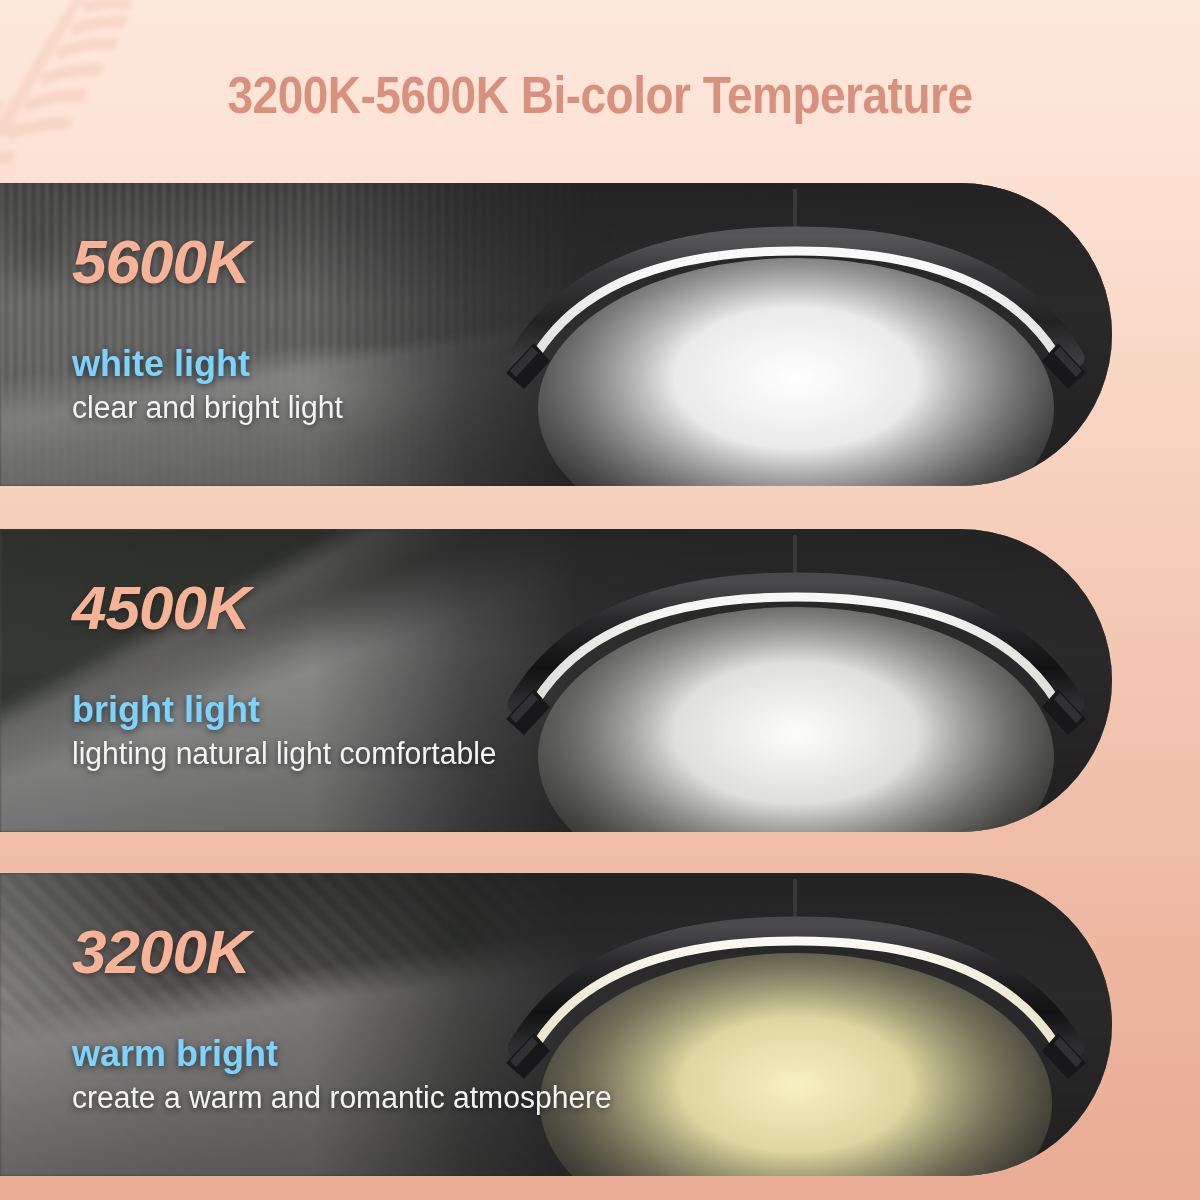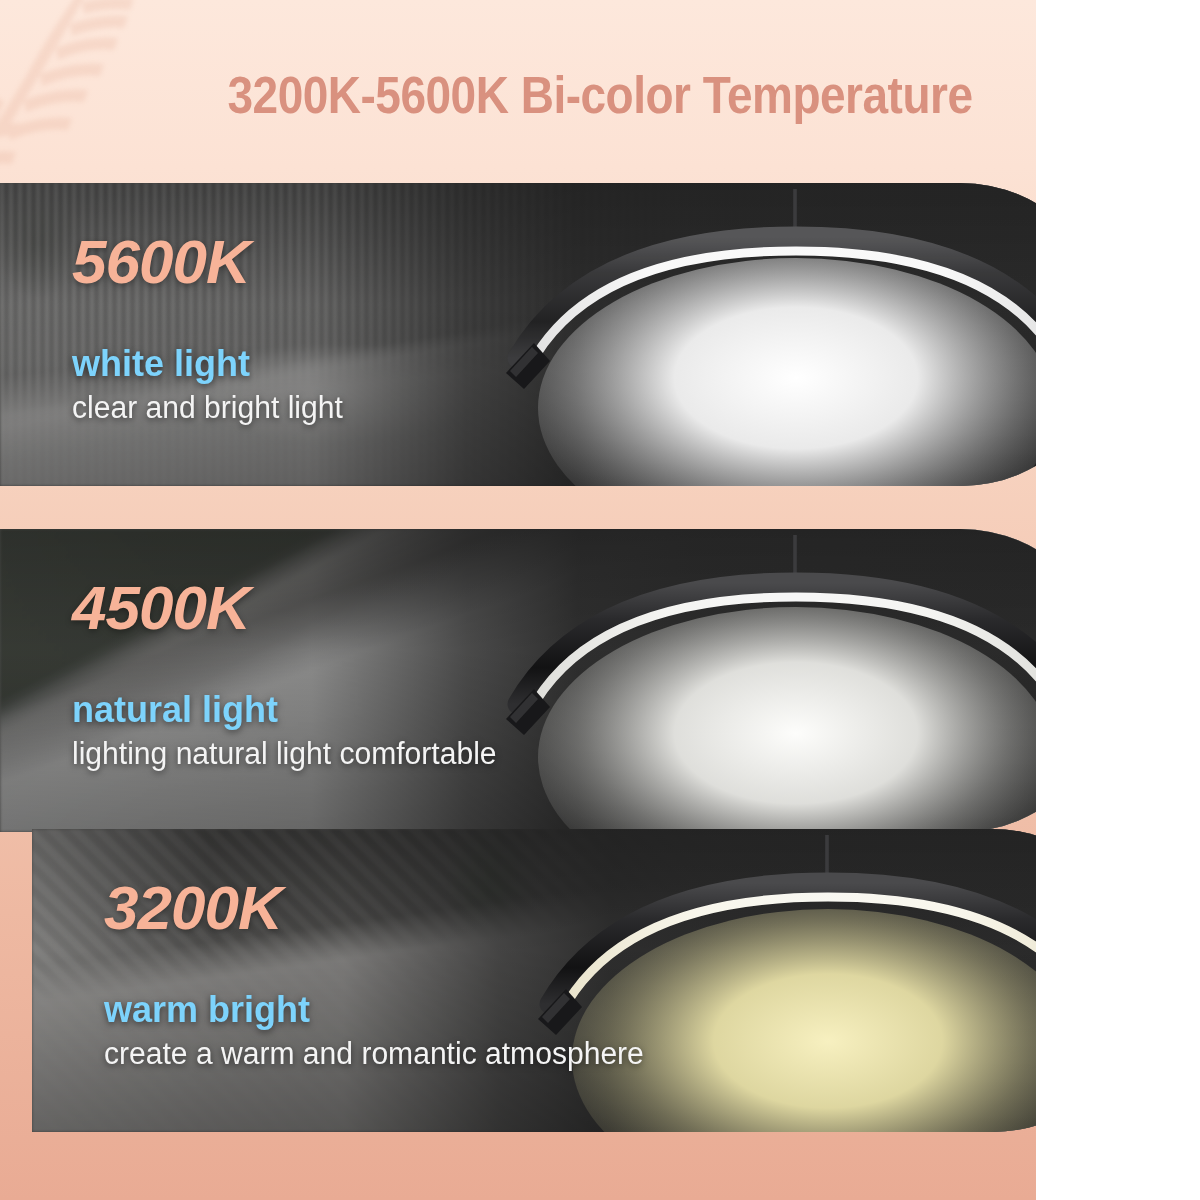--- a/index.html
+++ b/index.html
@@ -6,21 +6,21 @@
   * { margin:0; padding:0; box-sizing:border-box; }
 
   html, body {
     width:1200px; height:1200px;
     overflow:hidden;
     font-family:"Liberation Sans", sans-serif;
   }
 
   #page {
     position:relative;
-    width:1036px; height:1200px;
+    width:1200px; height:1200px;
     background:
       linear-gradient(180deg,
         #fde8dc 0%,
         #fce2d4 14%,
         #f8d5c2 34%,
         #f3c7b2 55%,
         #eeb9a2 76%,
         #e9ab94 100%);
     overflow:hidden;
   }
@@ -58,21 +58,21 @@
     left:0;
     width:1112px;
     height:303px;
     border-top-right-radius:152px;
     border-bottom-right-radius:152px;
     overflow:hidden;
     background:#5a5a58;
   }
   #panel-1 { top:183px;text-decoration:underline; }
   #panel-2 { top:529px;padding-left:23px; }
-  #panel-3 { top:829px;margin-left:32px; }
+  #panel-3 { top:873px; }
 
   
   .photo { position:absolute; inset:0; }
 
   
   .photo-bedroom {
     background:
       
       radial-gradient(ellipse 210px 70px at 330px 210px, rgba(210,208,204,.85) 0%, rgba(210,208,204,0) 72%),
       
@@ -291,21 +291,21 @@
         <path d="M56 172 C 106 92 206 68 316 68 C 426 68 526 92 576 172" fill="none" stroke="url(#strip2)" stroke-width="9" stroke-linecap="round" opacity=".96"></path>
         <path d="M26 190 L54 160 L70 178 L44 206 Z" fill="#18181a"></path>
         <path d="M606 190 L578 160 L562 178 L588 206 Z" fill="#18181a"></path>
         <path d="M30 188 L52 164 L58 170 L36 194 Z" fill="#38383a" opacity=".8"></path>
         <path d="M602 188 L580 164 L574 170 L596 194 Z" fill="#38383a" opacity=".8"></path>
       </svg>
     </div>
 
     <div class="panel-text">
       <div class="kelvin">4500K</div>
-      <div class="light-name">natural light</div>
+      <div class="light-name">bright light</div>
       <div class="light-desc">lighting natural light comfortable</div>
     </div>
   </div>
 
   <div class="panel" id="panel-3">
     <div class="photo photo-spa"></div>
     <div class="dark-side"></div>
     <div class="panel-shade"></div>
 
     <div class="lamp">

